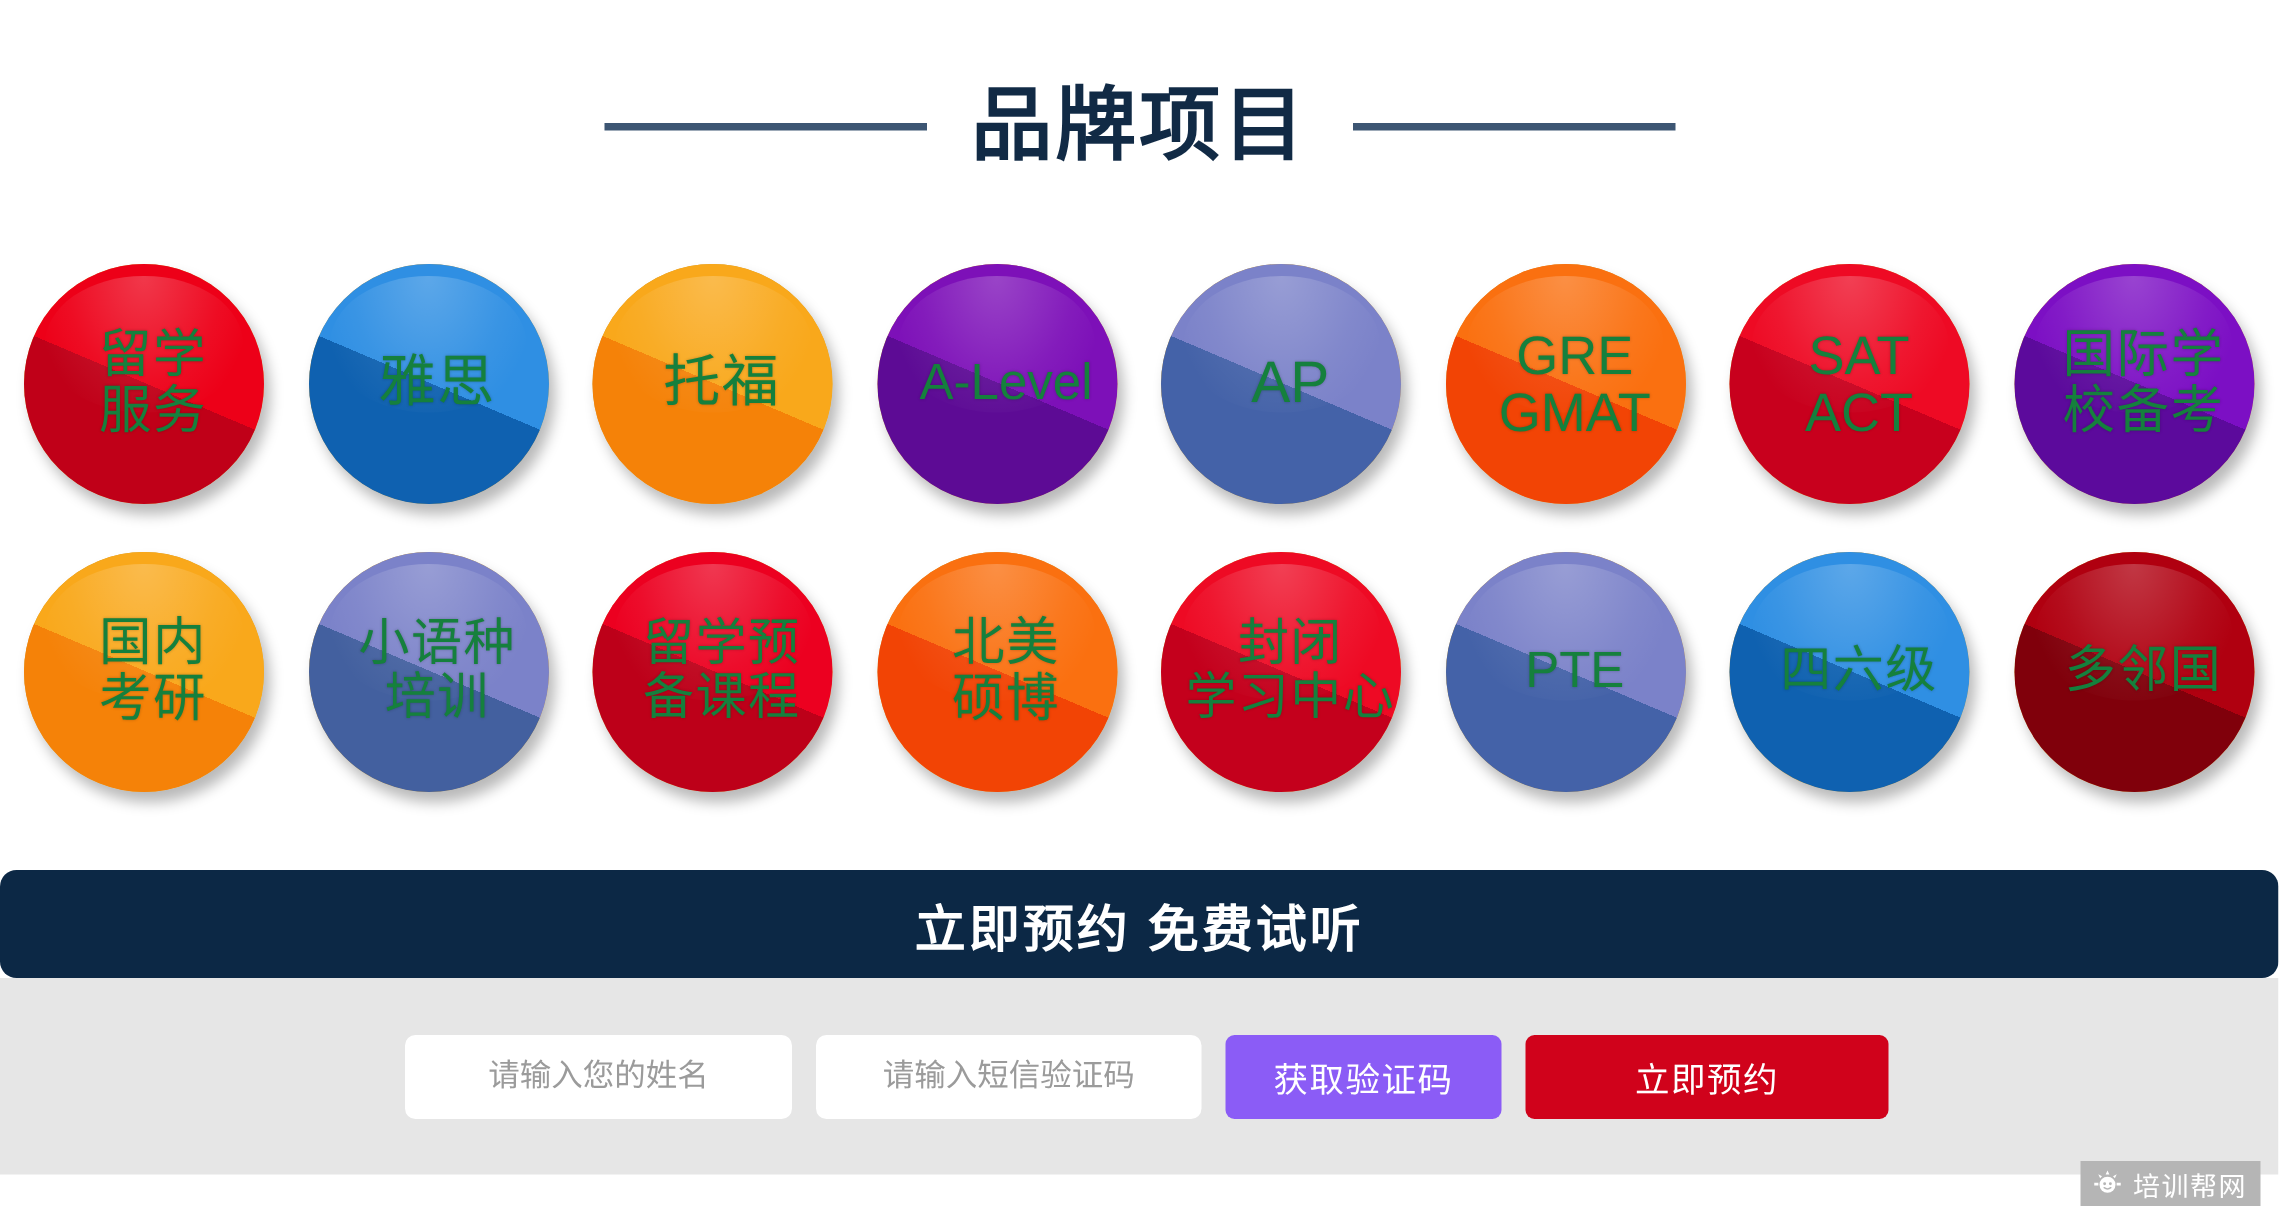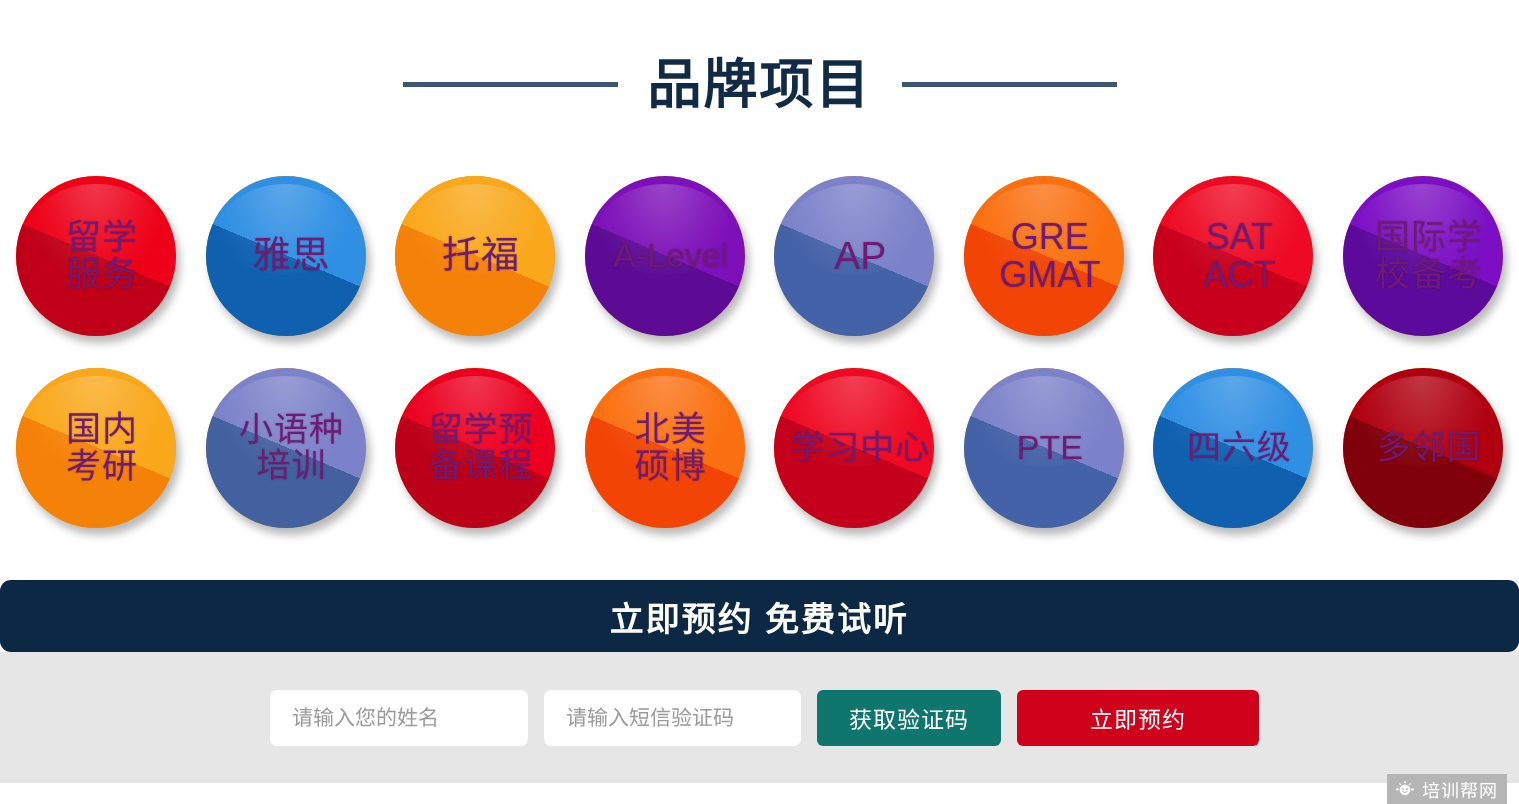--- a/index.html
+++ b/index.html
@@ -99,21 +99,21 @@
     background: radial-gradient(ellipse at 50% 0%,
                 rgba(255,255,255,0.22) 0%,
                 rgba(255,255,255,0.05) 55%,
                 rgba(255,255,255,0) 80%);
     pointer-events: none;
     z-index: 1;
   }
   .bubble-label {
     position: relative;
     z-index: 2;
-    color: #701a75;
+    color: #15803d;
     text-align: center;
     font-weight: normal;
     line-height: 1.05;
     white-space: nowrap;
     text-shadow: 0 0 2px rgba(0,0,0,0.25);
     transform: translateX(6px);
   }
   .bubble-label .ln { display: block; }
   .bubble-label.cjk { font-size: 38px; letter-spacing: 1px; }
   .bubble-label.cjk.two-line { font-size: 35px; }
@@ -155,34 +155,35 @@
     width: 258px;
     height: 56px;
     background: #ffffff;
     border: none;
     border-radius: 7px;
     padding: 0 22px;
     font-size: 21px;
     color: #3d3d3d;
     font-family: "Liberation Sans", "DejaVu Sans", sans-serif;
     outline: none;
+    text-align: center;
   }
   .form-field::placeholder { color: #9b9b9b; }
   .form-field.code { width: 257px; }
   .btn {
     height: 56px;
     border: none;
     border-radius: 6px;
     font-size: 23px;
     color: #ffffff;
     font-family: "Liberation Sans", "DejaVu Sans", sans-serif;
     letter-spacing: 1px;
     cursor: pointer;
   }
-  .btn-code { width: 184px; background: #0f766e; }
+  .btn-code { width: 184px; background: #8b5cf6; }
   .btn-submit { width: 242px; background: #d0021b; }
 
   
   .watermark {
     position: absolute;
     right: 12px;
     bottom: 0;
     height: 30px;
     background: #b5b5b5;
     display: flex;
@@ -302,20 +303,21 @@
         <div class="bubble" style="--light: #fa7010; --dark: #f24405;">
           <div class="bubble-label cjk two-line">
             <span class="ln">北美</span>
             <span class="ln">硕博</span>
           </div>
         </div>
       </div>
       <div class="circle-cell">
         <div class="bubble" style="--light: #ee0a24; --dark: #c4001c;">
           <div class="bubble-label cjk wide">
+            <span class="ln">封闭</span>
             <span class="ln">学习中心</span>
           </div>
         </div>
       </div>
       <div class="circle-cell">
         <div class="bubble" style="--light: #7b82c9; --dark: #4462a8;">
           <div class="bubble-label latin small">
             <span class="ln">PTE</span>
           </div>
         </div>

